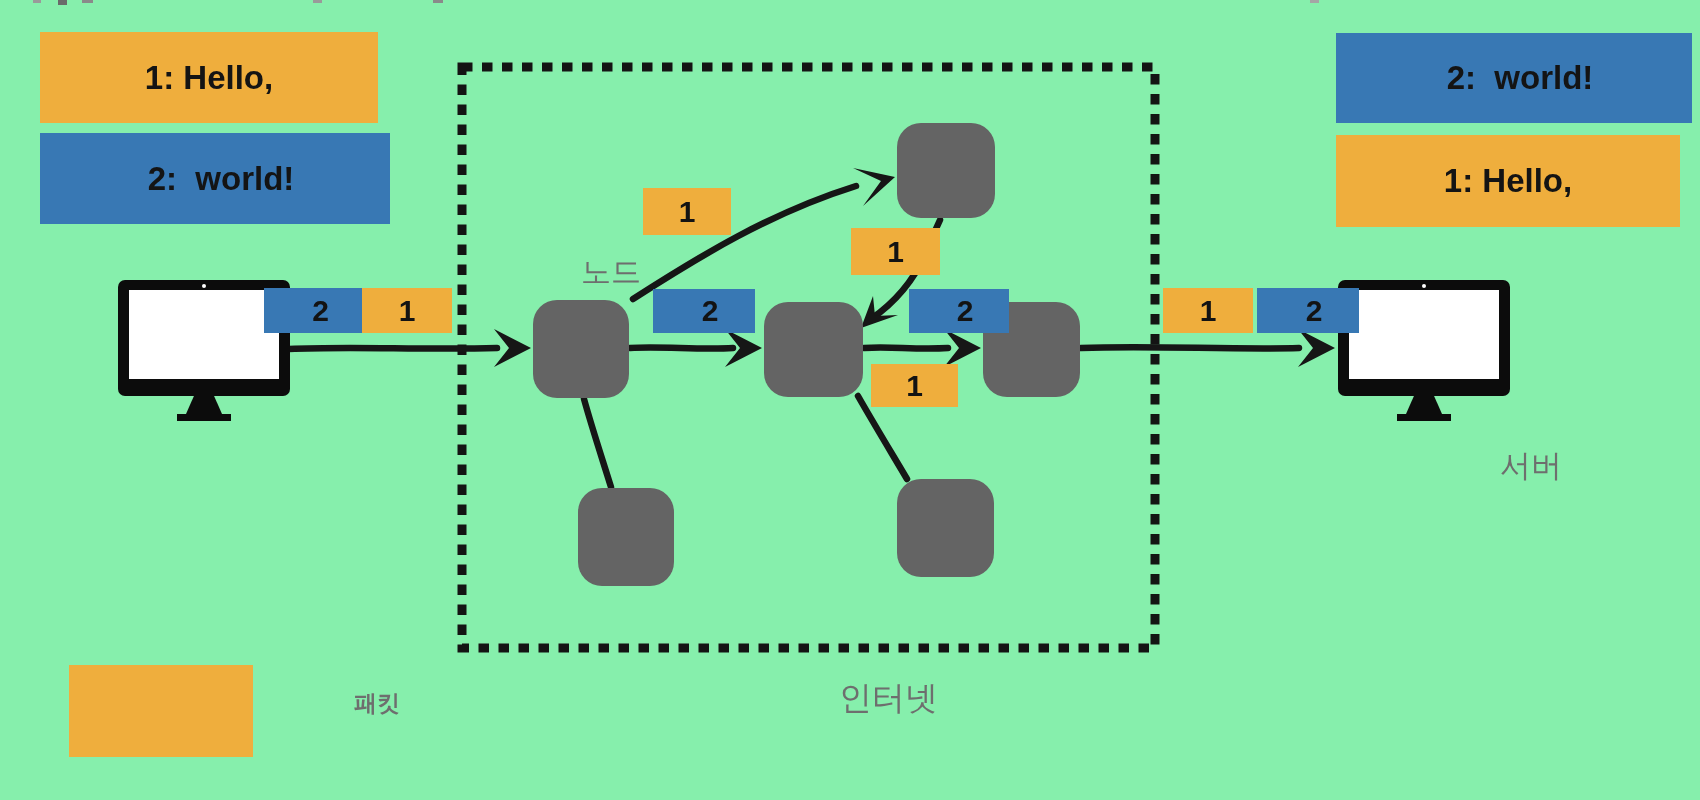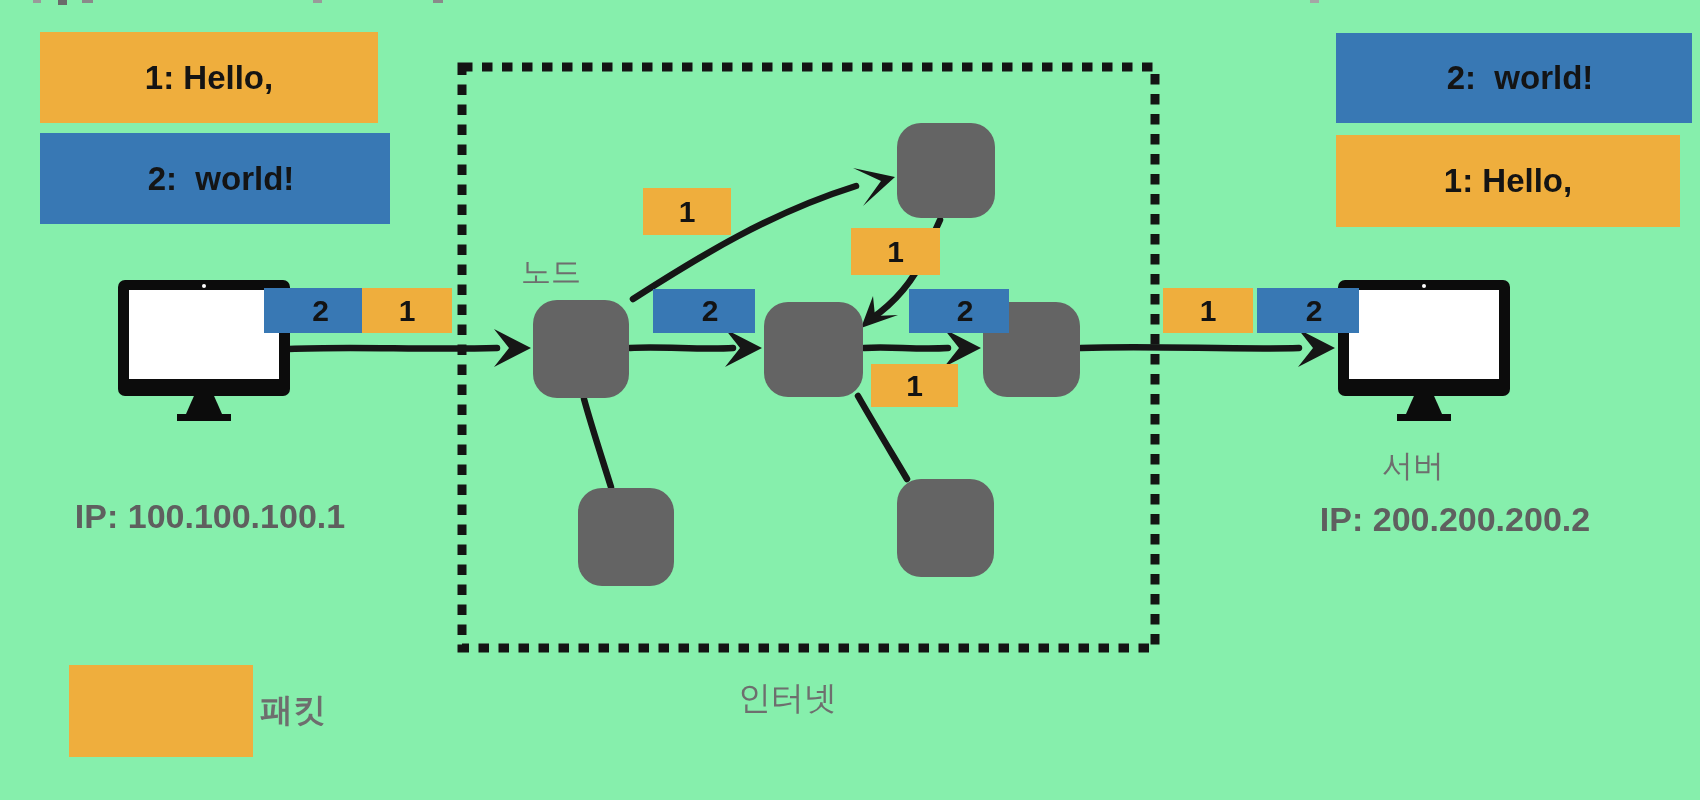--- a/index.html
+++ b/index.html
@@ -23,21 +23,21 @@
   .node{position:absolute;z-index:2;background:#646464;border-radius:24px;}
 
   
   .device{position:absolute;z-index:2;width:172px;}
   .mon-body{position:relative;width:172px;height:116px;background:#0c0c0c;border-radius:7px;}
   .mon-screen{position:absolute;left:11px;top:10px;right:11px;bottom:17px;background:#ffffff;}
   .mon-cam{position:absolute;top:4px;left:50%;width:4px;height:4px;border-radius:50%;background:#ffffff;transform:translateX(-50%);}
   .mon-stand{width:36px;height:18px;background:#0c0c0c;margin:0 auto;clip-path:polygon(22% 0,78% 0,100% 100%,0 100%);}
   .mon-base{width:54px;height:7px;background:#0c0c0c;margin:0 auto;}
 
-  .klabel{position:absolute;z-index:2;color:#6e6e6e;text-align:left;}
+  .klabel{position:absolute;z-index:2;color:#6e6e6e;text-align:right;}
   .ip{position:absolute;z-index:2;color:#5f5f5f;font-weight:bold;font-size:34px;text-align:center;}
 
   .legend-swatch{position:absolute;z-index:2;background:#EFAE3D;}
 
   .artifact{position:absolute;z-index:2;}
 </style>
 </head>
 <body>
 
 <div class="canvas">
@@ -99,32 +99,30 @@
   </div>
 
   <div class="device" style="left:118px;top:280px;">
     <div class="mon-body">
       <div class="mon-cam"></div>
       <div class="mon-screen"></div>
     </div>
     <div class="mon-stand"></div>
     <div class="mon-base"></div>
   </div>
-  <div class="ip" style="left:40px;top:497px;width:340px;">IP: 100.100.100.1</div>
 
   <div class="device" style="left:1338px;top:280px;">
     <div class="mon-body">
       <div class="mon-cam"></div>
       <div class="mon-screen"></div>
     </div>
     <div class="mon-stand"></div>
     <div class="mon-base"></div>
   </div>
   <div class="klabel" style="left:1382px;top:445px;width:180px;font-size:31px;">서버</div>
-  <div class="ip" style="left:1285px;top:500px;width:340px;">IP: 200.200.200.2</div>
 
   <div class="node" style="left:533px;top:300px;width:96px;height:98px;"></div>
   <div class="node" style="left:764px;top:302px;width:99px;height:95px;"></div>
   <div class="node" style="left:983px;top:302px;width:97px;height:95px;"></div>
   <div class="node" style="left:897px;top:123px;width:98px;height:95px;"></div>
   <div class="node" style="left:578px;top:488px;width:96px;height:98px;"></div>
   <div class="node" style="left:897px;top:479px;width:97px;height:98px;"></div>
 
   <div class="klabel" style="left:521px;top:252px;width:120px;font-size:30px;">노드</div>
 
@@ -152,15 +150,15 @@
     <span>1</span>
     </div>
   <div class="chip orange-bg" style="left:1163px;top:288px;width:90px;height:45px;">
     <span>1</span>
     </div>
   <div class="chip blue-bg" style="left:1257px;top:288px;width:90px;height:45px;">
     <span>2</span>
     </div>
 
   <div class="legend-swatch" style="left:69px;top:665px;width:184px;height:92px;"></div>
-  <div class="klabel" style="left:260px;top:688px;width:140px;font-size:33px;font-weight:bold;font-family:Liberation Serif, serif;">패킷</div>
+  <div class="klabel" style="left:260px;top:688px;width:140px;font-size:23px;font-weight:bold;font-family:Liberation Serif, serif;">패킷</div>
 
 </div>
 
 </body></html>

